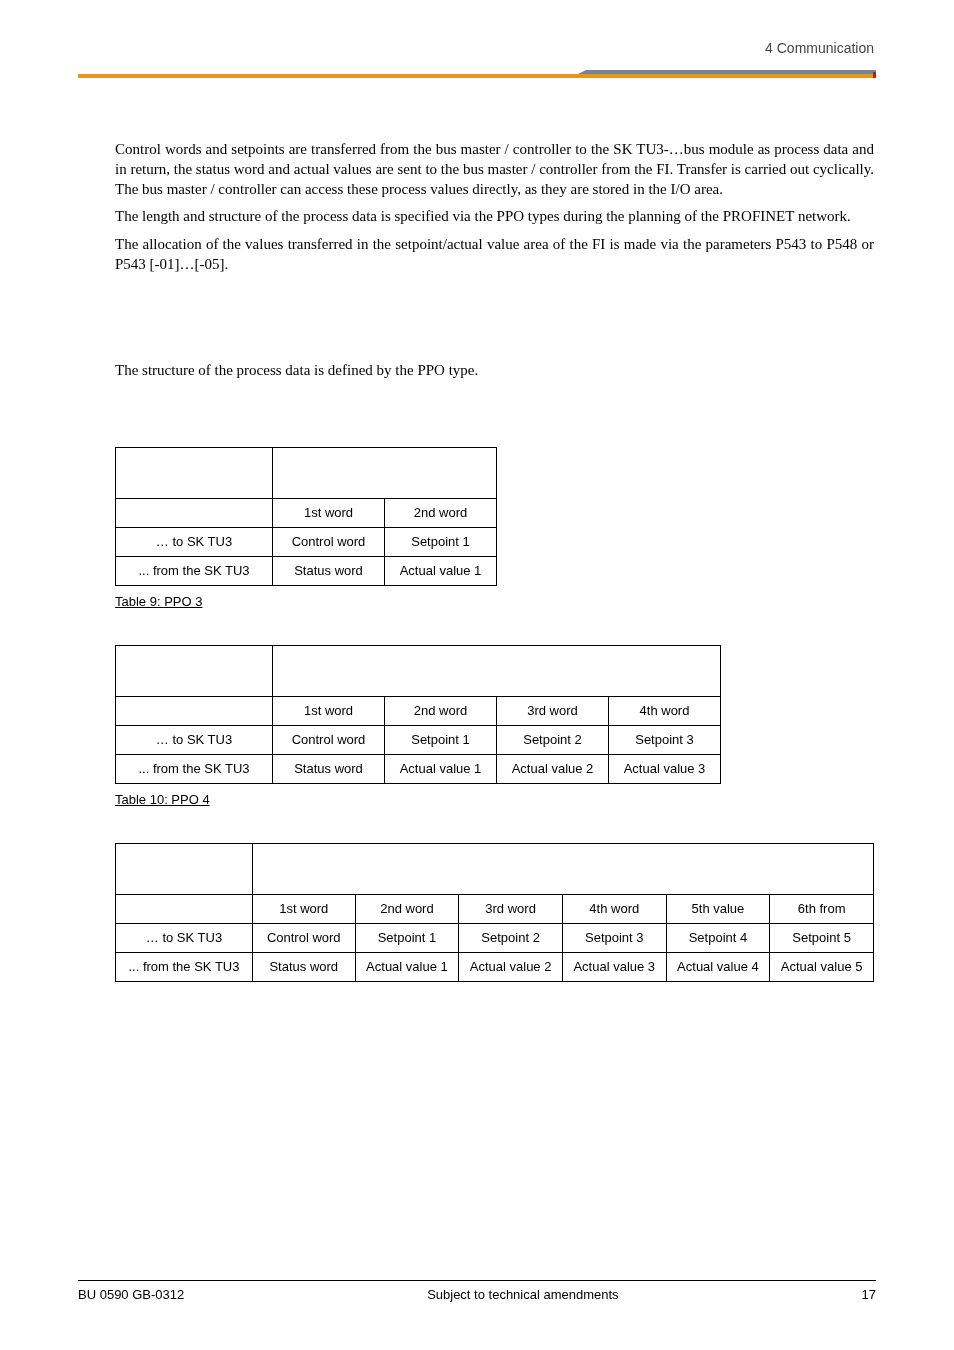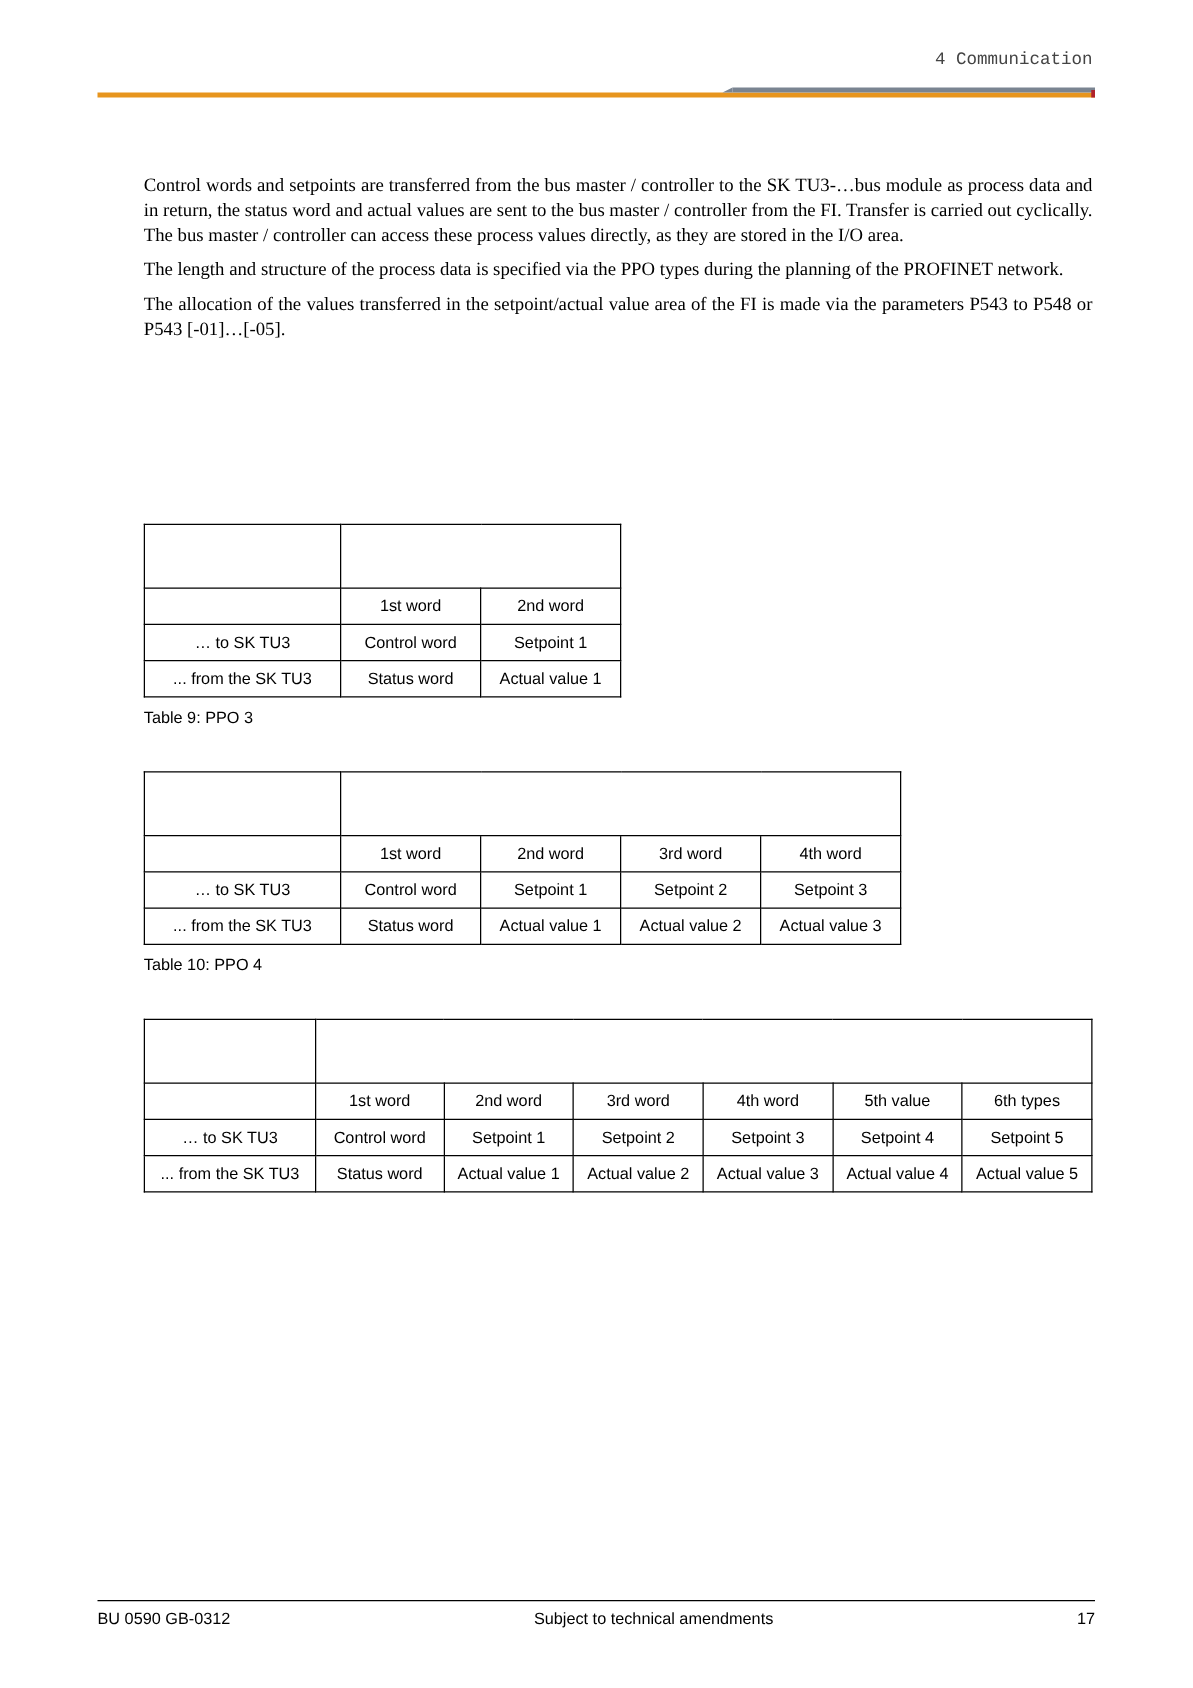--- a/index.html
+++ b/index.html
@@ -18,21 +18,20 @@
     height: 1350px;
     position: relative;
     box-sizing: border-box;
   }
   .header {
     position: absolute;
     top: 40px;
     left: 0;
     right: 0;
     height: 60px;
-    font-family: Liberation Mono, monospace;
   }
   .header-label {
     position: absolute;
     top: 0;
     right: 80px;
     font-size: 14px;
     color: #444;
   }
   .header-rule {
     position: absolute;
@@ -108,20 +107,21 @@
   table.pd td.rowlabel {
     width: 140px;
   }
   table.pd td.cell { width: 95px; }
   td.bigheader {
     height: 38px !important;
   }
 
   .caption {
     font-size: 13px;
+    text-decoration: underline;
     margin: 8px 0 0 0;
   }
 
   .footer {
     position: absolute;
     bottom: 48px;
     left: 78px;
     right: 78px;
     border-top: 1px solid #000;
     padding-top: 6px;
@@ -147,20 +147,21 @@
   </div>
 
   <div class="content">
 
     <p class="para">Control words and setpoints are transferred from the bus master / controller to the SK TU3-…bus module as process data and in return, the status word and actual values are sent to the bus master / controller from the FI. Transfer is carried out cyclically. The bus master / controller can access these process values directly, as they are stored in the I/O area.</p>
     <p class="para">The length and structure of the process data is specified via the PPO types during the planning of the PROFINET network.</p>
     <p class="para">The allocation of the values transferred in the setpoint/actual value area of the FI is made via the parameters P543 to P548 or P543 [-01]…[-05].</p>
 
     <div class="spacer-big"></div>
 
+    <p class="para" style="text-align:left">The structure of the process data is defined by the PPO type.</p>
 
     <div class="spacer-med"></div>
 
     <table class="pd">
       <tbody>
           <tr>
         <td class="rowlabel bigheader"></td>
         <td class="cell bigheader" colspan="2"></td>
       </tr>
       <tr>
@@ -223,21 +224,21 @@
         <td class="rowlabel bigheader"></td>
         <td class="cell bigheader" colspan="6"></td>
       </tr>
       <tr>
         <td class="rowlabel"></td>
         <td class="cell">1st word</td>
         <td class="cell">2nd word</td>
         <td class="cell">3rd word</td>
         <td class="cell">4th word</td>
         <td class="cell">5th value</td>
-        <td class="cell">6th types</td>
+        <td class="cell">6th from</td>
       </tr>
       <tr>
         <td class="rowlabel">… to SK TU3</td>
         <td class="cell">Control word</td>
         <td class="cell">Setpoint 1</td>
         <td class="cell">Setpoint 2</td>
         <td class="cell">Setpoint 3</td>
         <td class="cell">Setpoint 4</td>
         <td class="cell">Setpoint 5</td>
       </tr>

